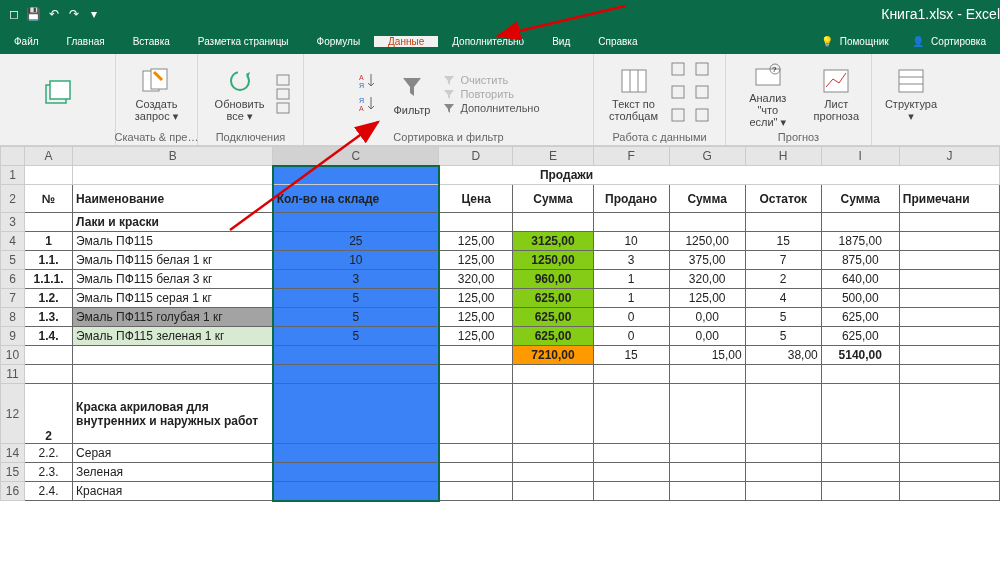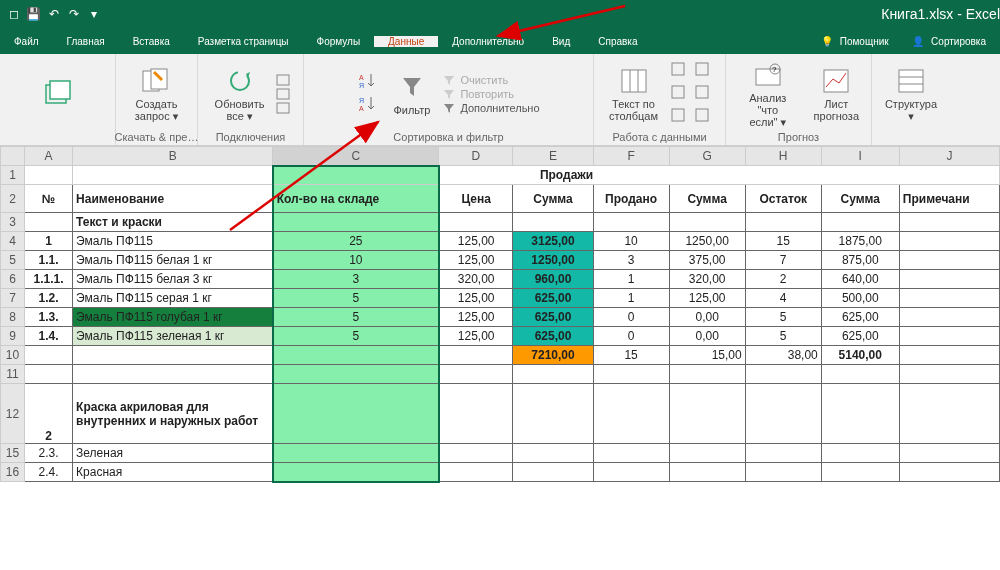--- a/index.html
+++ b/index.html
@@ -25,23 +25,23 @@
   .smallcol div{display:flex;align-items:center;gap:4px}
   .sheet{position:relative}
   table.grid{border-collapse:collapse;table-layout:fixed;width:1000px}
   table.grid th,table.grid td{border:1px solid #ccc;height:19px;padding:0 3px;font-size:12px;vertical-align:middle;overflow:hidden;white-space:nowrap}
   table.grid th{background:#e6e6e6;font-weight:normal;color:#555;text-align:center}
   .rh{background:#e6e6e6;color:#555;text-align:center;font-weight:normal}
   .colA{width:48px}.colB{width:200px}.colC{width:166px}.colD{width:74px}.colE{width:80px}.colF{width:76px}.colG{width:76px}.colH{width:76px}.colI{width:78px}.colJ{width:100px}
   .b{font-weight:bold}
   .num{text-align:center}
   .numr{text-align:right}
-  .yel{background:#14b8a6}
+  .yel{background:#84cc16}
   .org{background:#ff9900}
-  .colC-sel{background:#86efac}
+  .colC-sel{background:#3b82f6}
   .sel-head{background:#d2d2d2!important;color:#0b6a47}
   .title-row td{font-weight:bold;font-size:16px;text-align:center;border:1px solid #ccc}
   .arrow{position:absolute;pointer-events:none}
   svg{overflow:visible}
   tr.datarow td{border:1px solid #666}
 </style>
 </head>
 <body>
 
 <div class="titlebar">
@@ -305,21 +305,21 @@
   <td class="b num">Сумма</td>
   <td class="b num">Продано</td>
   <td class="b num">Сумма</td>
   <td class="b num">Остаток</td>
   <td class="b num">Сумма</td>
   <td class="b">Примечани</td>
 </tr>
 <tr class="datarow">
           <th class="rh">3</th>
           <td></td>
-          <td class="b">Текст и  краски</td>
+          <td class="b">Лаки и  краски</td>
           <td class="colC-sel" style="border-left:2px solid #0b6a47;border-right:2px solid #0b6a47"></td>
           <td></td>
           <td></td>
           <td></td>
           <td></td>
           <td></td>
           <td></td>
           <td></td>
         </tr>
 </tbody>
@@ -372,21 +372,21 @@
           <td class="yel num b">625,00</td>
   <td class="num">1</td>
           <td class="num">125,00</td>
   <td class="num">4</td>
           <td class="num">500,00</td>
           <td></td>
         </tr>
         <tr class="datarow">
           <th class="rh">8</th>
   <td class="num b">1.3.</td>
-          <td style="background:#15803d">Эмаль ПФ115 голубая 1 кг</td>
+          <td style="background:#a3a3a3">Эмаль ПФ115 голубая 1 кг</td>
   <td class="colC-sel num" style="border-left:2px solid #0b6a47;border-right:2px solid #0b6a47">5</td>
   <td class="num">125,00</td>
           <td class="yel num b">625,00</td>
   <td class="num">0</td>
           <td class="num">0,00</td>
   <td class="num">5</td>
           <td class="num">625,00</td>
           <td></td>
         </tr>
         <tr class="datarow">
@@ -438,20 +438,33 @@
           <td></td>
           <td></td>
           <td></td>
           <td></td>
           <td></td>
           <td></td>
           <td></td>
         </tr>
 </tbody>
       <tbody id="rows2-body">
+        <tr class="datarow">
+          <th class="rh">14</th>
+  <td class="num">2.2.</td>
+          <td>Серая</td>
+  <td class="colC-sel" style="border-left:2px solid #0b6a47;border-right:2px solid #0b6a47"></td>
+  <td></td>
+          <td></td>
+          <td></td>
+          <td></td>
+          <td></td>
+          <td></td>
+          <td></td>
+        </tr>
         <tr class="datarow">
           <th class="rh">15</th>
   <td class="num">2.3.</td>
           <td>Зеленая</td>
   <td class="colC-sel" style="border-left:2px solid #0b6a47;border-right:2px solid #0b6a47"></td>
   <td></td>
           <td></td>
           <td></td>
           <td></td>
           <td></td>

